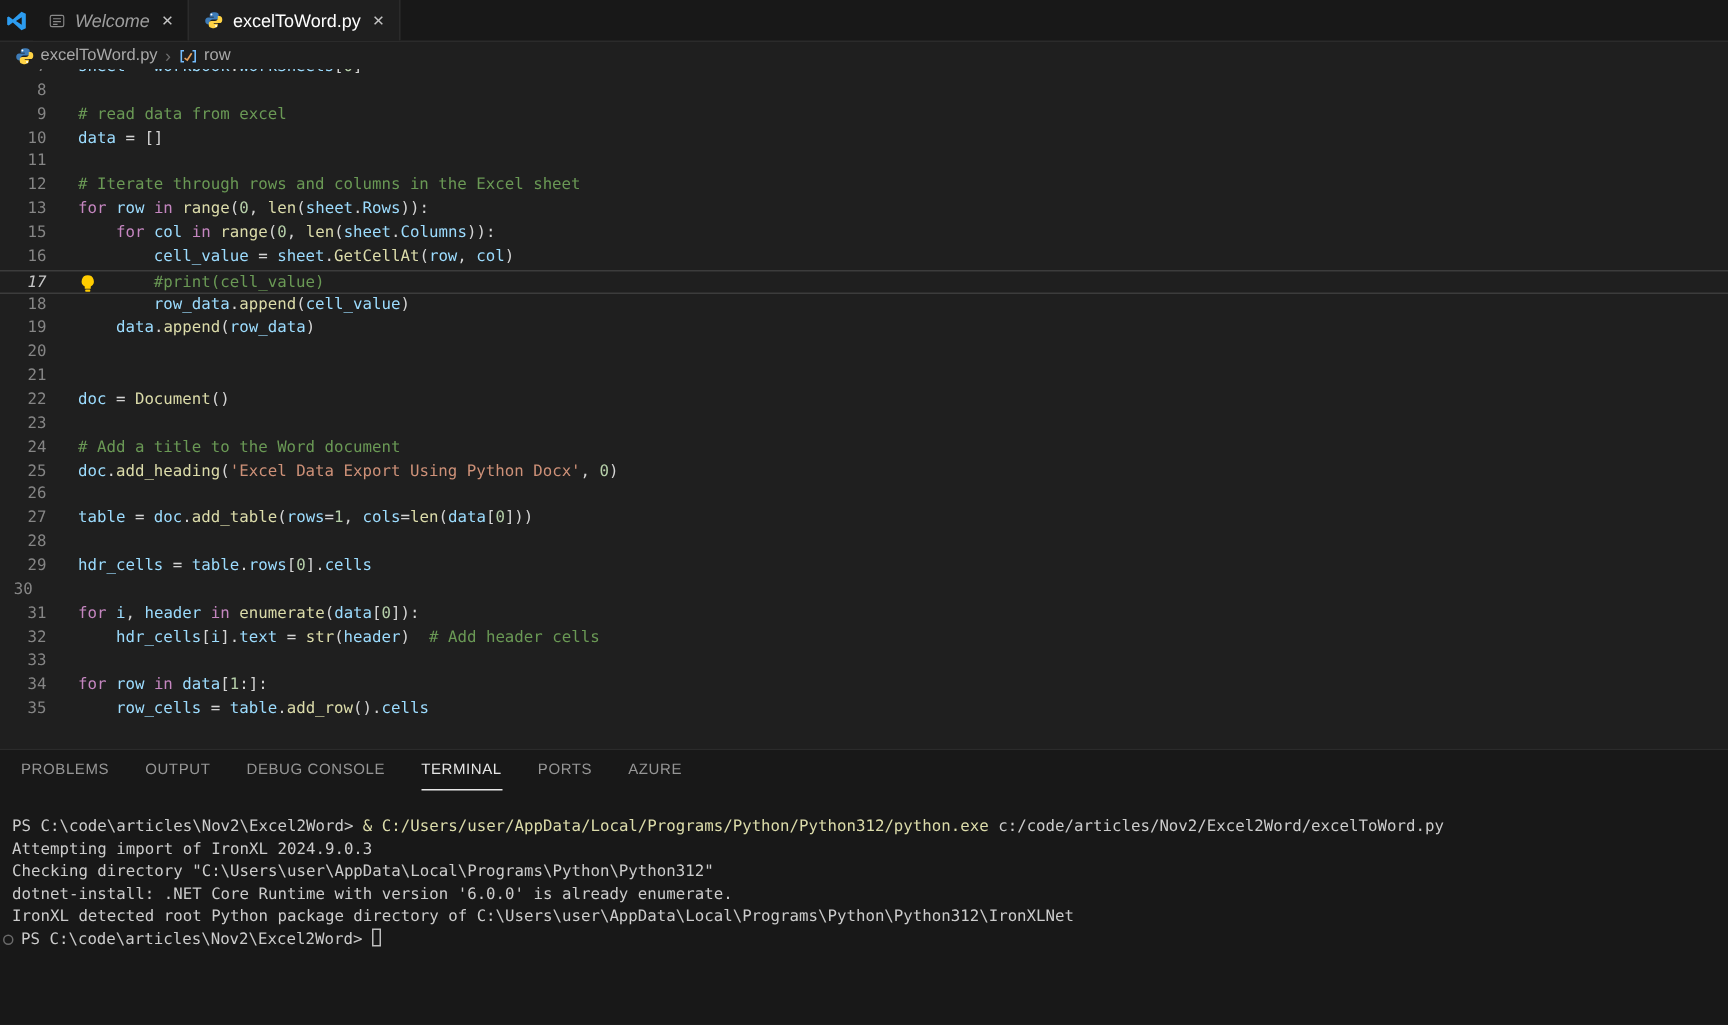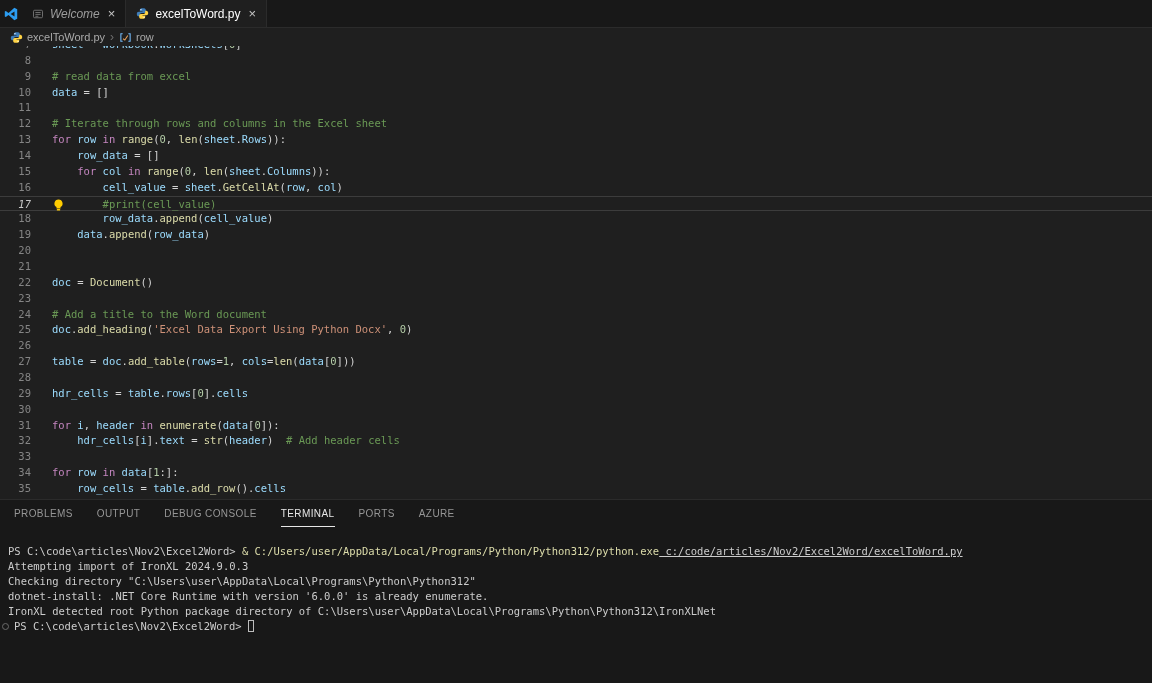--- a/index.html
+++ b/index.html
@@ -110,59 +110,58 @@
 
   <div class="editor">
     <div class="lines" id="lines">
         <div class="line"><div class="gutter" style="color: rgb(133, 133, 133);">7</div><div class="code"><span style="color: rgb(156, 220, 254);">sheet</span><span style="color: rgb(212, 212, 212);"> = </span><span style="color: rgb(156, 220, 254);">workbook</span><span style="color: rgb(212, 212, 212);">.</span><span style="color: rgb(156, 220, 254);">WorkSheets</span><span style="color: rgb(212, 212, 212);">[</span><span style="color: rgb(181, 206, 168);">0</span><span style="color: rgb(212, 212, 212);">]</span></div></div>
         <div class="line"><div class="gutter" style="color: rgb(133, 133, 133);">8</div><div class="code"></div></div>
         <div class="line"><div class="gutter" style="color: rgb(133, 133, 133);">9</div><div class="code"><span style="color: rgb(106, 153, 85);"># read data from excel</span></div></div>
         <div class="line"><div class="gutter" style="color: rgb(133, 133, 133); text-align: right;">10</div><div class="code"><span style="color: rgb(156, 220, 254);">data</span><span style="color: rgb(212, 212, 212);"> = []</span></div></div>
         <div class="line"><div class="gutter" style="color: rgb(133, 133, 133);">11</div><div class="code"></div></div>
         <div class="line"><div class="gutter" style="color: rgb(133, 133, 133);">12</div><div class="code"><span style="color: rgb(106, 153, 85);"># Iterate through rows and columns in the Excel sheet</span></div></div>
         <div class="line"><div class="gutter" style="color: rgb(133, 133, 133);">13</div><div class="code"><span style="color: rgb(197, 134, 192);">for</span><span style="color: rgb(212, 212, 212);"> </span><span style="color: rgb(156, 220, 254);">row</span><span style="color: rgb(212, 212, 212);"> </span><span style="color: rgb(197, 134, 192);">in</span><span style="color: rgb(212, 212, 212);"> </span><span style="color: rgb(220, 220, 170);">range</span><span style="color: rgb(212, 212, 212);">(</span><span style="color: rgb(181, 206, 168);">0</span><span style="color: rgb(212, 212, 212);">, </span><span style="color: rgb(220, 220, 170);">len</span><span style="color: rgb(212, 212, 212);">(</span><span style="color: rgb(156, 220, 254);">sheet</span><span style="color: rgb(212, 212, 212);">.</span><span style="color: rgb(156, 220, 254);">Rows</span><span style="color: rgb(212, 212, 212);">)):</span></div></div>
-        <div class="line"><div class="gutter" style="color: rgb(133, 133, 133);">14</div><div class="code"><span style="color: rgb(212, 212, 212);">    </span><span style="color: rgb(156, 220, 254);">row_data</span><span style="color: rgb(212, 212, 212);"> = []</span></div></div>
         <div class="line"><div class="gutter" style="color: rgb(133, 133, 133);">15</div><div class="code"><span style="color: rgb(212, 212, 212);">    </span><span style="color: rgb(197, 134, 192);">for</span><span style="color: rgb(212, 212, 212);"> </span><span style="color: rgb(156, 220, 254);">col</span><span style="color: rgb(212, 212, 212);"> </span><span style="color: rgb(197, 134, 192);">in</span><span style="color: rgb(212, 212, 212);"> </span><span style="color: rgb(220, 220, 170);">range</span><span style="color: rgb(212, 212, 212);">(</span><span style="color: rgb(181, 206, 168);">0</span><span style="color: rgb(212, 212, 212);">, </span><span style="color: rgb(220, 220, 170);">len</span><span style="color: rgb(212, 212, 212);">(</span><span style="color: rgb(156, 220, 254);">sheet</span><span style="color: rgb(212, 212, 212);">.</span><span style="color: rgb(156, 220, 254);">Columns</span><span style="color: rgb(212, 212, 212);">)):</span></div></div>
         <div class="line"><div class="gutter" style="color: rgb(133, 133, 133);">16</div><div class="code"><span style="color: rgb(212, 212, 212);">        </span><span style="color: rgb(156, 220, 254);">cell_value</span><span style="color: rgb(212, 212, 212);"> = </span><span style="color: rgb(156, 220, 254);">sheet</span><span style="color: rgb(212, 212, 212);">.</span><span style="color: rgb(220, 220, 170);">GetCellAt</span><span style="color: rgb(212, 212, 212);">(</span><span style="color: rgb(156, 220, 254);">row</span><span style="color: rgb(212, 212, 212);">, </span><span style="color: rgb(156, 220, 254);">col</span><span style="color: rgb(212, 212, 212);">)</span></div></div>
         <div class="line hl"><div class="gutter" style="color: rgb(198, 198, 198); font-style: italic;">17</div><span class="lightbulb"><svg width="11" height="12" viewBox="0 0 11 12">
               <path d="M5.5 0.5a4 4 0 0 1 2 7.5v1.5h-4V8A4 4 0 0 1 5.5.5z" fill="#ffcc00"></path>
               <rect x="3.8" y="10" width="3.4" height="1.5" rx=".5" fill="#ffcc00"></rect>
             </svg></span><div class="code"><span style="color: rgb(212, 212, 212);">        </span><span style="color: rgb(106, 153, 85);">#print(cell_value)</span></div></div>
         <div class="line"><div class="gutter" style="color: rgb(133, 133, 133);">18</div><div class="code"><span style="color: rgb(212, 212, 212);">        </span><span style="color: rgb(156, 220, 254);">row_data</span><span style="color: rgb(212, 212, 212);">.</span><span style="color: rgb(220, 220, 170);">append</span><span style="color: rgb(212, 212, 212);">(</span><span style="color: rgb(156, 220, 254);">cell_value</span><span style="color: rgb(212, 212, 212);">)</span></div></div>
         <div class="line"><div class="gutter" style="color: rgb(133, 133, 133);">19</div><div class="code"><span style="color: rgb(212, 212, 212);">    </span><span style="color: rgb(156, 220, 254);">data</span><span style="color: rgb(212, 212, 212);">.</span><span style="color: rgb(220, 220, 170);">append</span><span style="color: rgb(212, 212, 212);">(</span><span style="color: rgb(156, 220, 254);">row_data</span><span style="color: rgb(212, 212, 212);">)</span></div></div>
         <div class="line"><div class="gutter" style="color: rgb(133, 133, 133);">20</div><div class="code"></div></div>
         <div class="line"><div class="gutter" style="color: rgb(133, 133, 133);">21</div><div class="code"></div></div>
         <div class="line"><div class="gutter" style="color: rgb(133, 133, 133);">22</div><div class="code"><span style="color: rgb(156, 220, 254);">doc</span><span style="color: rgb(212, 212, 212);"> = </span><span style="color: rgb(220, 220, 170);">Document</span><span style="color: rgb(212, 212, 212);">()</span></div></div>
         <div class="line"><div class="gutter" style="color: rgb(133, 133, 133);">23</div><div class="code"></div></div>
         <div class="line"><div class="gutter" style="color: rgb(133, 133, 133);">24</div><div class="code"><span style="color: rgb(106, 153, 85);"># Add a title to the Word document</span></div></div>
         <div class="line"><div class="gutter" style="color: rgb(133, 133, 133);">25</div><div class="code"><span style="color: rgb(156, 220, 254);">doc</span><span style="color: rgb(212, 212, 212);">.</span><span style="color: rgb(220, 220, 170);">add_heading</span><span style="color: rgb(212, 212, 212);">(</span><span style="color: rgb(206, 145, 120);">'Excel Data Export Using Python Docx'</span><span style="color: rgb(212, 212, 212);">, </span><span style="color: rgb(181, 206, 168);">0</span><span style="color: rgb(212, 212, 212);">)</span></div></div>
         <div class="line"><div class="gutter" style="color: rgb(133, 133, 133);">26</div><div class="code"></div></div>
         <div class="line"><div class="gutter" style="color: rgb(133, 133, 133);">27</div><div class="code"><span style="color: rgb(156, 220, 254);">table</span><span style="color: rgb(212, 212, 212);"> = </span><span style="color: rgb(156, 220, 254);">doc</span><span style="color: rgb(212, 212, 212);">.</span><span style="color: rgb(220, 220, 170);">add_table</span><span style="color: rgb(212, 212, 212);">(</span><span style="color: rgb(156, 220, 254);">rows</span><span style="color: rgb(212, 212, 212);">=</span><span style="color: rgb(181, 206, 168);">1</span><span style="color: rgb(212, 212, 212);">, </span><span style="color: rgb(156, 220, 254);">cols</span><span style="color: rgb(212, 212, 212);">=</span><span style="color: rgb(220, 220, 170);">len</span><span style="color: rgb(212, 212, 212);">(</span><span style="color: rgb(156, 220, 254);">data</span><span style="color: rgb(212, 212, 212);">[</span><span style="color: rgb(181, 206, 168);">0</span><span style="color: rgb(212, 212, 212);">]))</span></div></div>
         <div class="line"><div class="gutter" style="color: rgb(133, 133, 133);">28</div><div class="code"></div></div>
         <div class="line"><div class="gutter" style="color: rgb(133, 133, 133);">29</div><div class="code"><span style="color: rgb(156, 220, 254);">hdr_cells</span><span style="color: rgb(212, 212, 212);"> = </span><span style="color: rgb(156, 220, 254);">table</span><span style="color: rgb(212, 212, 212);">.</span><span style="color: rgb(156, 220, 254);">rows</span><span style="color: rgb(212, 212, 212);">[</span><span style="color: rgb(181, 206, 168);">0</span><span style="color: rgb(212, 212, 212);">].</span><span style="color: rgb(156, 220, 254);">cells</span></div></div>
-        <div class="line"><div class="gutter" style="color: rgb(133, 133, 133);">30</div><div class="code"></div></div>
+        <div class="line"><div class="gutter" style="color: rgb(133, 133, 133); text-align: center;">30</div><div class="code"></div></div>
         <div class="line"><div class="gutter" style="color: rgb(133, 133, 133);">31</div><div class="code"><span style="color: rgb(197, 134, 192);">for</span><span style="color: rgb(212, 212, 212);"> </span><span style="color: rgb(156, 220, 254);">i</span><span style="color: rgb(212, 212, 212);">, </span><span style="color: rgb(156, 220, 254);">header</span><span style="color: rgb(212, 212, 212);"> </span><span style="color: rgb(197, 134, 192);">in</span><span style="color: rgb(212, 212, 212);"> </span><span style="color: rgb(220, 220, 170);">enumerate</span><span style="color: rgb(212, 212, 212);">(</span><span style="color: rgb(156, 220, 254);">data</span><span style="color: rgb(212, 212, 212);">[</span><span style="color: rgb(181, 206, 168);">0</span><span style="color: rgb(212, 212, 212);">]):</span></div></div>
         <div class="line"><div class="gutter" style="color: rgb(133, 133, 133);">32</div><div class="code"><span style="color: rgb(212, 212, 212);">    </span><span style="color: rgb(156, 220, 254);">hdr_cells</span><span style="color: rgb(212, 212, 212);">[</span><span style="color: rgb(156, 220, 254);">i</span><span style="color: rgb(212, 212, 212);">].</span><span style="color: rgb(156, 220, 254);">text</span><span style="color: rgb(212, 212, 212);"> = </span><span style="color: rgb(220, 220, 170);">str</span><span style="color: rgb(212, 212, 212);">(</span><span style="color: rgb(156, 220, 254);">header</span><span style="color: rgb(212, 212, 212);">)</span><span style="color: rgb(212, 212, 212);">  </span><span style="color: rgb(106, 153, 85);"># Add header cells</span></div></div>
         <div class="line"><div class="gutter" style="color: rgb(133, 133, 133);">33</div><div class="code"></div></div>
         <div class="line"><div class="gutter" style="color: rgb(133, 133, 133);">34</div><div class="code"><span style="color: rgb(197, 134, 192);">for</span><span style="color: rgb(212, 212, 212);"> </span><span style="color: rgb(156, 220, 254);">row</span><span style="color: rgb(212, 212, 212);"> </span><span style="color: rgb(197, 134, 192);">in</span><span style="color: rgb(212, 212, 212);"> </span><span style="color: rgb(156, 220, 254);">data</span><span style="color: rgb(212, 212, 212);">[</span><span style="color: rgb(181, 206, 168);">1</span><span style="color: rgb(212, 212, 212);">:]:</span></div></div>
         <div class="line"><div class="gutter" style="color: rgb(133, 133, 133);">35</div><div class="code"><span style="color: rgb(212, 212, 212);">    </span><span style="color: rgb(156, 220, 254);">row_cells</span><span style="color: rgb(212, 212, 212);"> = </span><span style="color: rgb(156, 220, 254);">table</span><span style="color: rgb(212, 212, 212);">.</span><span style="color: rgb(220, 220, 170);">add_row</span><span style="color: rgb(212, 212, 212);">()</span><span style="color: rgb(212, 212, 212);">.</span><span style="color: rgb(156, 220, 254);">cells</span></div></div>
       </div>
   </div>
 
   <div class="panel">
     <div class="panel-tabs" id="panel-tabs">
         <div class="panel-tab">PROBLEMS</div>
         <div class="panel-tab">OUTPUT</div>
         <div class="panel-tab">DEBUG CONSOLE</div>
         <div class="panel-tab active">TERMINAL</div>
         <div class="panel-tab">PORTS</div>
         <div class="panel-tab">AZURE</div>
       </div>
     <div class="terminal" id="terminal">
-        <div class="tline"><span style="color: rgb(204, 204, 204);">PS C:\code\articles\Nov2\Excel2Word&gt; </span><span style="color: rgb(220, 220, 170);">&amp; C:/Users/user/AppData/Local/Programs/Python/Python312/python.exe</span><span style="color: rgb(204, 204, 204); text-decoration: underline;"> c:/code/articles/Nov2/Excel2Word/excelToWord.py</span></div>
+        <div class="tline"><span style="color: rgb(204, 204, 204);">PS C:\code\articles\Nov2\Excel2Word&gt; </span><span style="color: rgb(220, 220, 170);">&amp; C:/Users/user/AppData/Local/Programs/Python/Python312/python.exe</span><span style="color: rgb(204, 204, 204);"> c:/code/articles/Nov2/Excel2Word/excelToWord.py</span></div>
         <div class="tline"><span style="color: rgb(204, 204, 204);">Attempting import of IronXL 2024.9.0.3</span></div>
         <div class="tline"><span style="color: rgb(204, 204, 204);">Checking directory "C:\Users\user\AppData\Local\Programs\Python\Python312"</span></div>
         <div class="tline"><span style="color: rgb(204, 204, 204);">dotnet-install: .NET Core Runtime with version '6.0.0' is already enumerate.</span></div>
         <div class="tline"><span style="color: rgb(204, 204, 204);">IronXL detected root Python package directory of C:\Users\user\AppData\Local\Programs\Python\Python312\IronXLNet</span></div>
         <div class="tline prompt-line"><span class="cmd-decoration"></span><span style="color: rgb(204, 204, 204);">PS C:\code\articles\Nov2\Excel2Word&gt; </span><span class="term-cursor"></span></div>
       </div>
   </div>
 
 </div>
 

